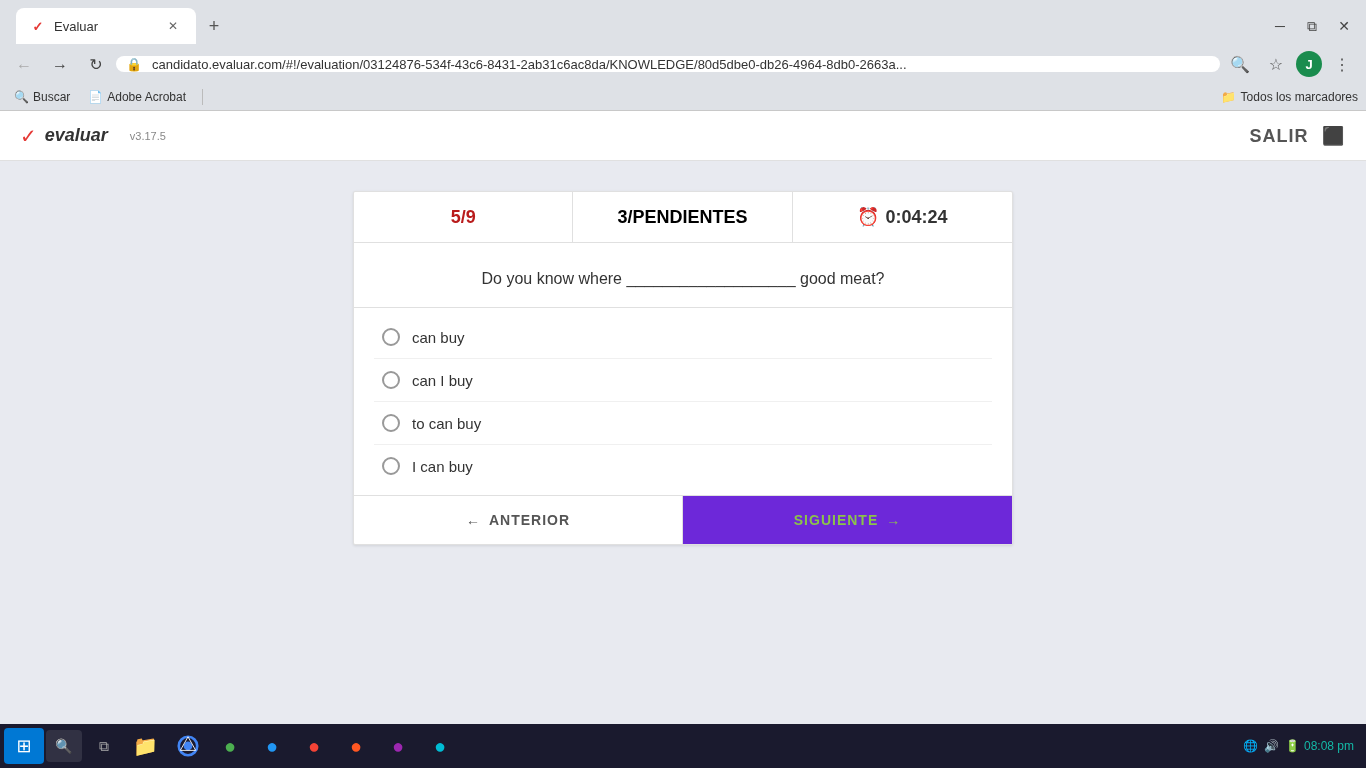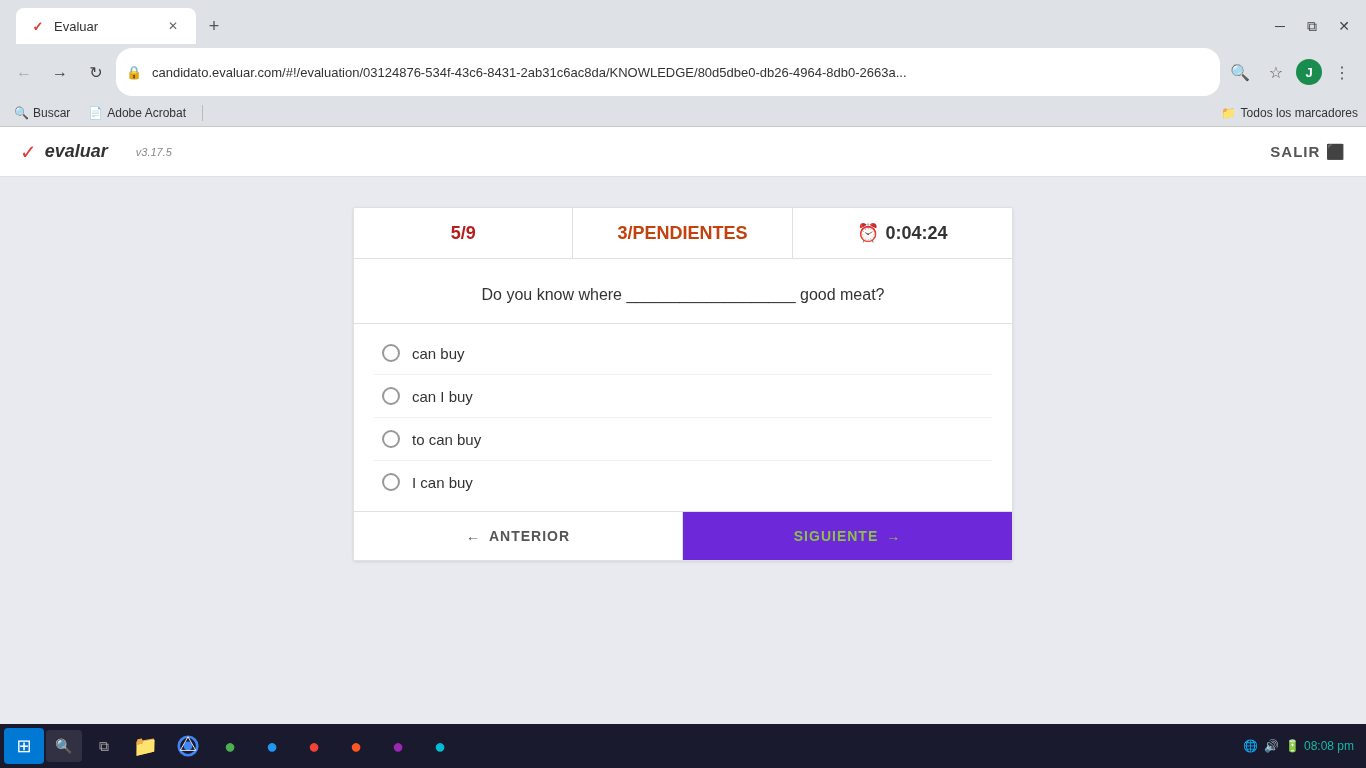--- a/index.html
+++ b/index.html
@@ -133,21 +133,21 @@
     .omnibox-icon {
       position: absolute;
       left: 10px;
       color: #666;
       font-size: 13px;
       z-index: 1;
     }
 
     .omnibox-input {
       width: 100%;
-      height: 48px;
+      height: 16px;
       border-radius: 16px;
       border: none;
       background: #ffffff;
       padding: 0 12px 0 36px;
       font-size: 13px;
       color: #333;
       outline: none;
     }
 
     .browser-icons {
@@ -252,30 +252,29 @@
     }
 
     .logo-check {
       color: #e53935;
       font-size: 20px;
     }
 
     .version-text {
       font-size: 11px;
       color: #888;
-      margin-left: 20px;
-      font-style: italic;
+      margin-left: 14px;
     }
 
     .salir-btn {
       display: flex;
-      align-items: flex-start;
-      gap: 6px;
+      align-items: flex-end;
+      gap: 14px;
       color: #555;
-      font-size: 15px;
+      font-size: 18px;
       font-weight: bold;
       cursor: pointer;
       border: none;
       background: transparent;
       letter-spacing: 1px;
     }
 
     
     .main-content {
       flex: 1;
@@ -308,21 +307,21 @@
       justify-content: center;
       font-size: 18px;
       font-weight: bold;
     }
 
     .progress-cell:not(:last-child) {
       border-right: 1px solid #e0e0e0;
     }
 
     .progress-count { color: #b91c1c; }
-    .progress-pending { color: #c2410c; }
+    .progress-pending { color: #000000; }
     .progress-timer { color: #333; display: flex; align-items: center; gap: 6px; }
 
     
     .question-area {
       padding: 24px 20px 16px 20px;
       border-bottom: 1px solid #e0e0e0;
     }
 
     .question-text {
       font-size: 16px;

